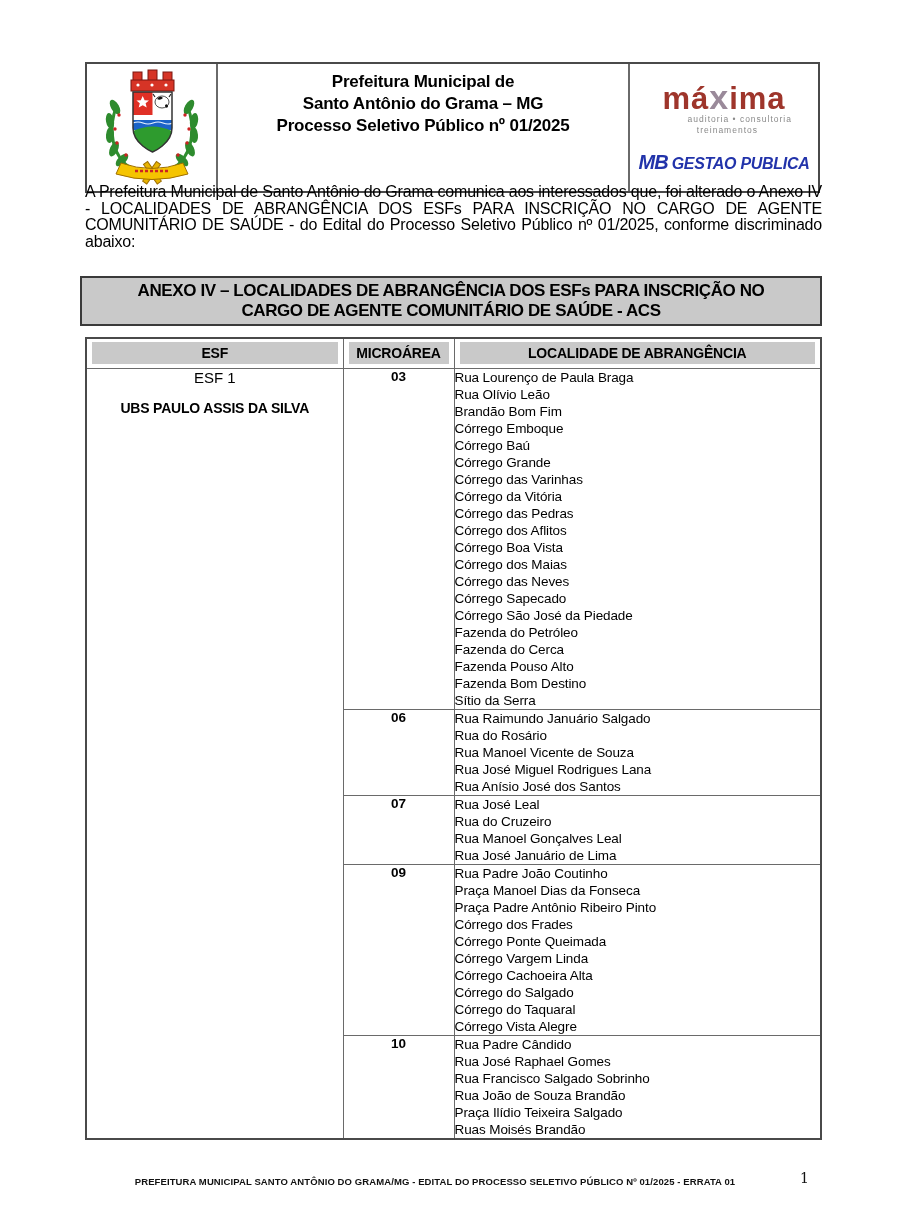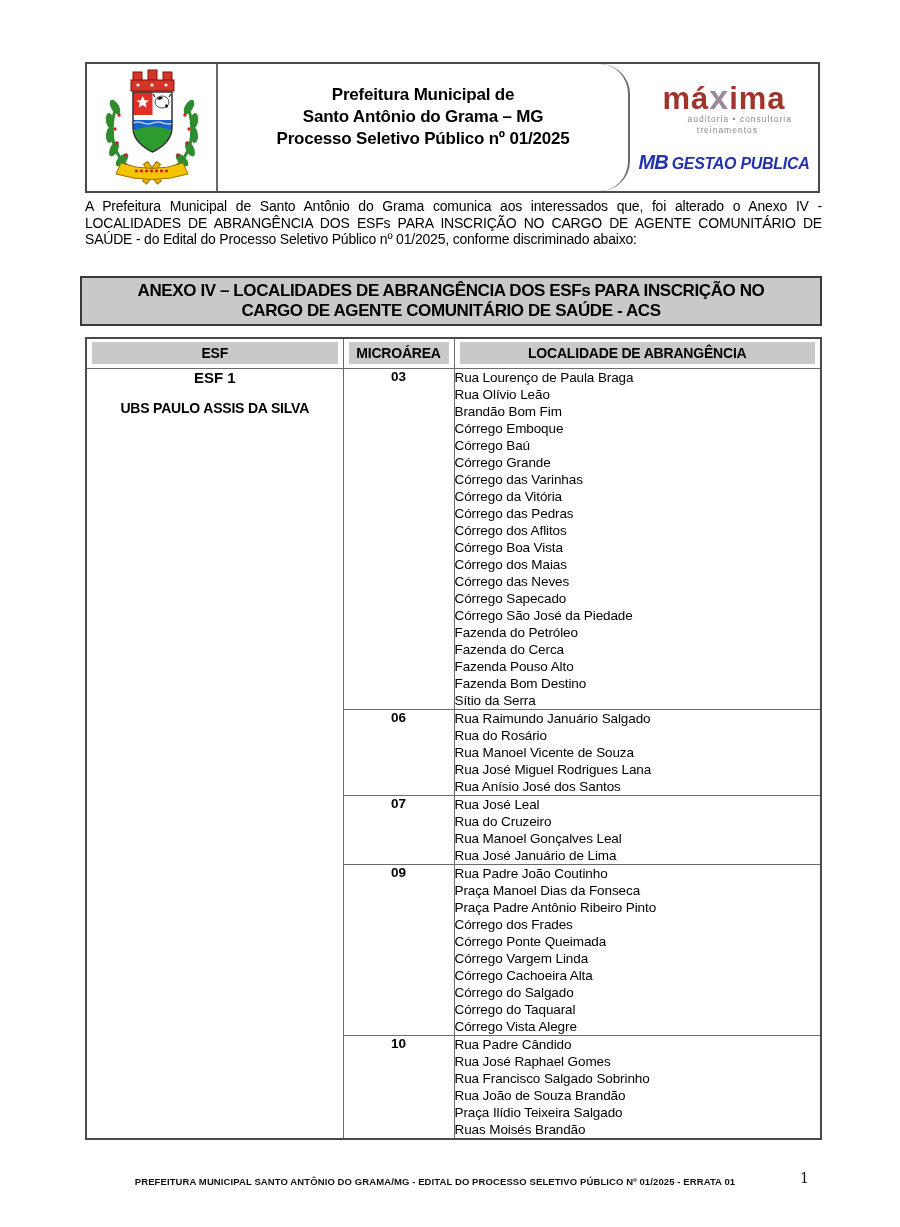--- a/index.html
+++ b/index.html
@@ -11,37 +11,37 @@
   .page{position:relative;width:900px;height:1227px;}
 
   
   .header-box{
     position:absolute;left:85px;top:62px;width:735px;height:131px;
     border:2px solid #4a4a4a;box-sizing:border-box;display:flex;background:#fff;
   }
   .crest-cell{width:131px;border-right:2px solid #6a6a6a;box-sizing:border-box;
     display:flex;align-items:center;justify-content:center;}
   .title-cell{flex:1;border-right:2px solid #6a6a6a;box-sizing:border-box;
-    text-align:center;padding-top:20px;border-radius:30px;}
+    text-align:center;padding-top:7px;}
   .title-line{font-size:17px;font-weight:bold;line-height:22px;letter-spacing:-0.2px;}
   .errata{font-size:25px;font-weight:bold;margin-top:13px;letter-spacing:0.5px;}
   .logo-cell{width:188px;display:flex;flex-direction:column;justify-content:center;
     align-items:center;box-sizing:border-box;padding:4px 8px;}
   .maxima-word{font-size:31px;font-weight:bold;color:#9e352b;line-height:30px;letter-spacing:1px;}
   .maxima-x{color:#9a8a9a;font-size:34px;}
   .maxima-tag{font-size:8.5px;color:#8a8a8a;letter-spacing:1px;align-self:flex-end;margin-right:18px;}
   .maxima-tag2{font-size:8.5px;color:#8a8a8a;letter-spacing:1px;align-self:flex-end;margin-right:52px;margin-top:1px;}
   .mb-logo{margin-top:16px;font-style:italic;font-weight:bold;color:#2233aa;
     font-size:16px;letter-spacing:-0.3px;white-space:nowrap;}
   .mb-prefix{font-size:20px;letter-spacing:-1px;margin-right:4px;}
 
   
   .intro{
-    position:absolute;left:85px;top:198px;width:737px;
-    font-size:14px;line-height:16.6px;text-align:justify;letter-spacing:-0.2px;
+    position:absolute;left:85px;top:184px;width:737px;
+    font-size:16px;line-height:16.6px;text-align:justify;letter-spacing:-0.2px;
   }
 
   
   .anexo-box{
     position:absolute;left:80px;top:276px;width:742px;box-sizing:border-box;
     background:#c9c9c9;border:2px solid #3a3a3a;text-align:center;
     font-weight:bold;font-size:17px;line-height:20px;padding:3px 16px;letter-spacing:-0.4px;
   }
 
   
@@ -49,21 +49,21 @@
     position:absolute;left:85px;top:337px;width:735px;
     border-collapse:collapse;table-layout:fixed;
     border:2px solid #4a4a4a;
   }
   table.main th,table.main td{border:1px solid #6a6a6a;padding:0;vertical-align:top;}
   col.c-esf{width:257px;} col.c-micro{width:111px;} col.c-loc{width:367px;}
   th.hcell{height:29px;vertical-align:middle;background:#fff;font-weight:normal;}
   .hbar{background:#c9c9c9;margin:3px 5px;font-weight:bold;font-size:14px;
     line-height:22px;text-align:center;letter-spacing:-0.2px;}
   td.esf-cell{vertical-align:middle;text-align:center;}
-  .esf-name{font-weight:bold;font-size:15px;margin-bottom:14px;}
+  .esf-name{font-weight:normal;font-size:15px;margin-bottom:14px;}
   .esf-ubs{font-weight:bold;font-size:14px;letter-spacing:-0.2px;}
   td.micro-cell{vertical-align:middle;text-align:center;font-weight:bold;font-size:13.5px;}
   td.loc-cell{padding:1px 4px 2px 7px;}
   .loc-line{font-size:13.5px;line-height:17px;white-space:nowrap;letter-spacing:-0.1px;}
 
   
   .footer-text{
     position:absolute;left:85px;top:1176px;width:700px;text-align:center;
     font-size:9.5px;font-weight:bold;letter-spacing:0.1px;color:#111;
   }

